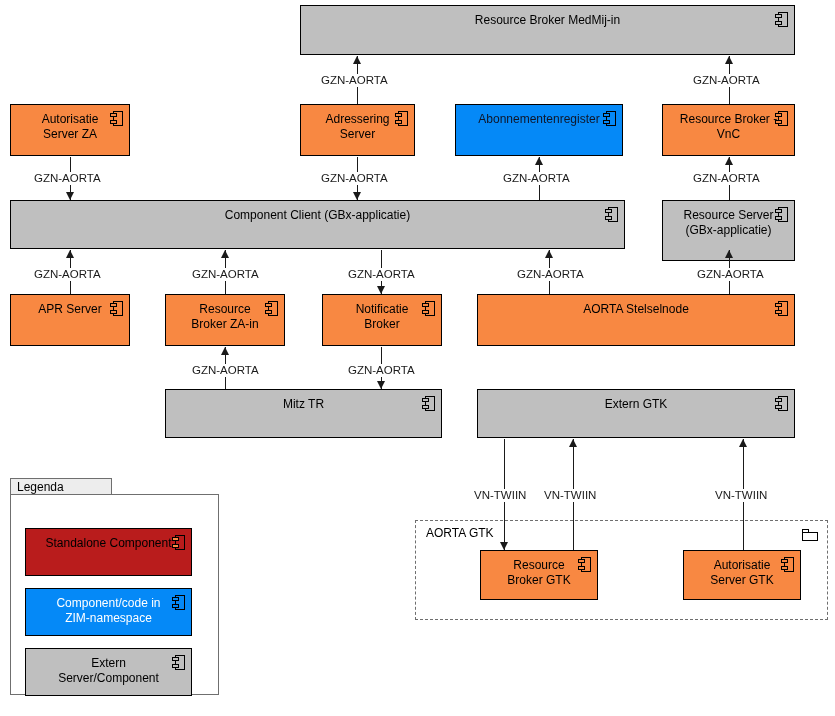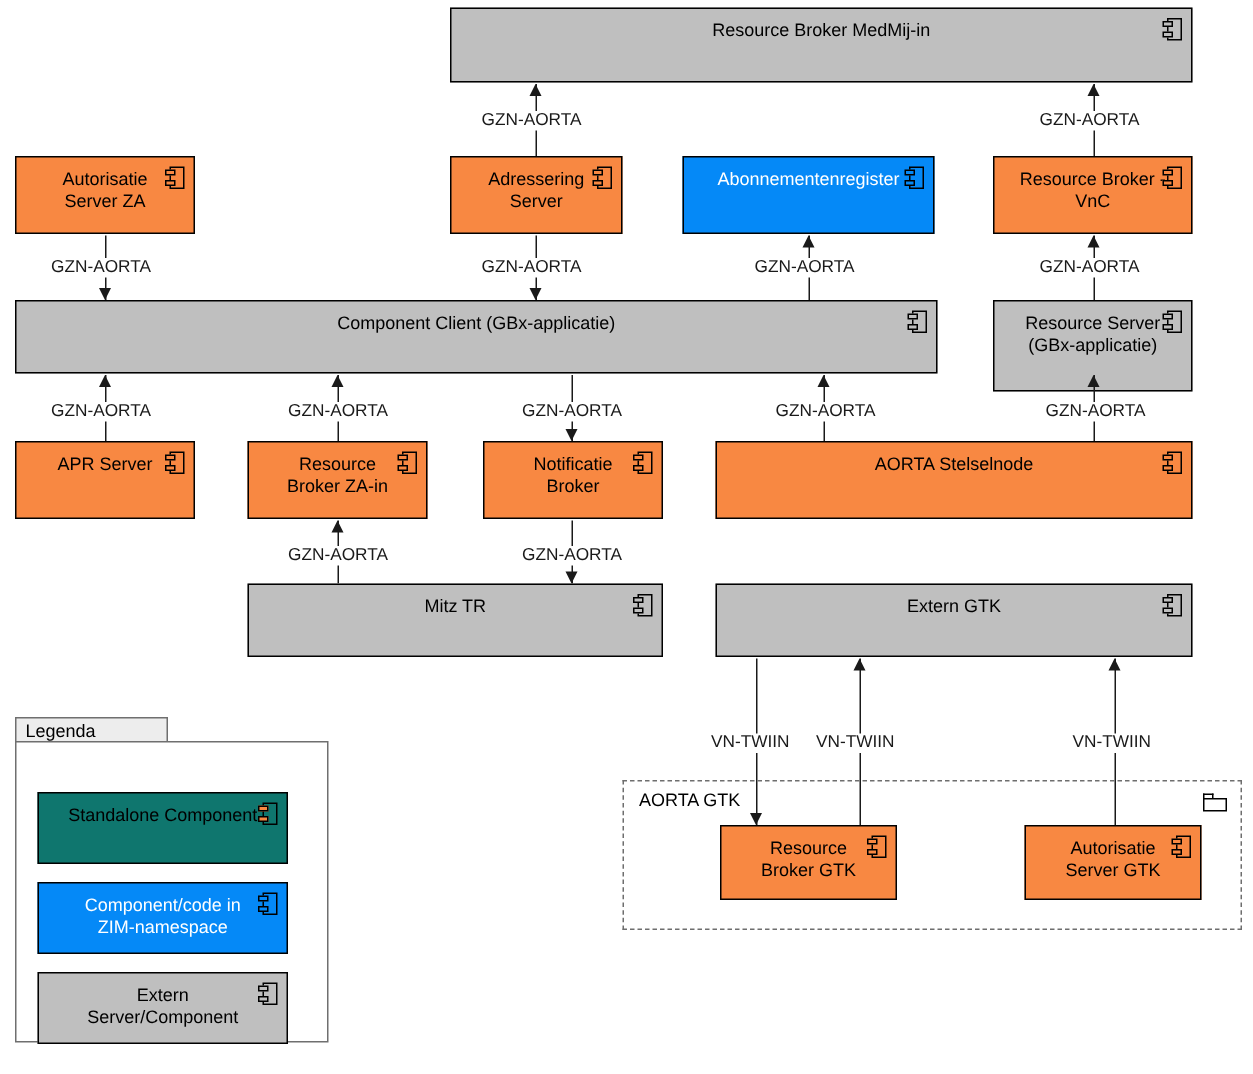--- a/index.html
+++ b/index.html
@@ -7,21 +7,21 @@
   #canvas{position:relative;width:835px;height:716px;background:#ffffff;overflow:hidden;border-radius:19px;}
 
   
   .cmp{position:absolute;box-sizing:border-box;border:1px solid #000;
        display:flex;justify-content:center;align-items:flex-start;
        font-size:12px;line-height:15px;text-align:center;color:#000;}
   .cmp .lbl{display:block;padding-top:7px;padding-left:6px;padding-right:6px;
             white-space:pre-line;}
   .cmp.orange{background:#F88842;}
   .cmp.blue{background:#0589F7;color:#ffffff;}
-  .cmp.blue .lbl{color:#ffffff;}
+  .cmp.blue .lbl{color:#0f172a;}
   .cmp.grey{background:#BFBFBF;}
 
   
   .cicon{position:absolute;top:6px;right:6px;width:13px;height:15px;}
   .cicon .body{position:absolute;left:3px;top:0;width:10px;height:15px;
                border:1.4px solid #000;box-sizing:border-box;background:transparent;}
   .cicon .t1{position:absolute;left:0;top:2px;width:7px;height:4px;
              border:1.4px solid #000;box-sizing:border-box;background:#fff;}
   .cicon .t2{position:absolute;left:0;top:9px;width:7px;height:4px;
              border:1.4px solid #000;box-sizing:border-box;background:#fff;}
@@ -282,21 +282,21 @@
   </div>
 
   <div id="legend" style="left:10px;top:478px;width:210px;height:218px;">
 
     <div id="legend-tab">
       <span>Legenda</span>
     </div>
 
     <div id="legend-body">
 
-      <div class="lgitem" style="left:14px;top:33px;width:167px;height:48px;background:#0f766e;">
+      <div class="lgitem" style="left:14px;top:33px;width:167px;height:48px;background:#b91c1c;">
         <span class="lbl">Standalone Component</span>
         <span class="cicon">
             <i class="body" style="border-color:#000"></i>
             <i class="t1" style="background:#F88842"></i>
             <i class="t2" style="background:#F88842"></i>
           </span>
       </div>
 
       <div class="lgitem" style="left:14px;top:93px;width:167px;height:48px;background:#0589F7;color:#fff;">
         <span class="lbl" style="color:#ffffff">Component/code in

